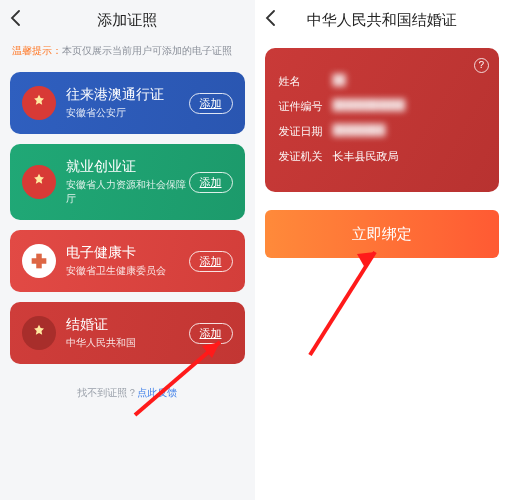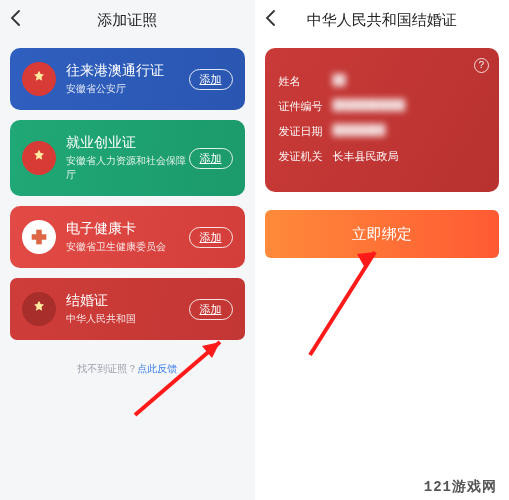--- a/index.html
+++ b/index.html
@@ -68,21 +68,21 @@
     border: 1px solid rgba(255,255,255,.85);
     border-radius: 12px;
     font-size: 11px;
     padding: 2px 10px;
     text-decoration: underline;
   }
 
   .c-blue  { background: linear-gradient(100deg,#2f5fbf,#2a56b1); }
   .c-green { background: linear-gradient(100deg,#20a876,#1c9a6b); }
   .c-red1  { background: linear-gradient(100deg,#e24a45,#d33e3a); }
-  .c-red2  { background: linear-gradient(100deg,#cf3d3a,#c23633); border-radius: 7px; }
+  .c-red2  { background: linear-gradient(100deg,#cf3d3a,#c23633); }
 
   .emblem-red { background:#d83a36; }
   .emblem-red svg { fill:#ffe9a0; }
   .emblem-white { background:#fff; border-radius:10px; }
 
   .footer-hint {
     text-align: center;
     font-size: 10px;
     color: #9aa0aa;
     margin-top: 4px;
@@ -146,20 +146,23 @@
 <div class="phone phone-left">
   <div class="topbar">
     <span class="back">
       <svg width="10" height="16" viewBox="0 0 10 16">
           <path d="M9 1L2 8l7 7" stroke="#333" stroke-width="1.8" fill="none" stroke-linecap="round"></path>
         </svg>
     </span>
     <span>添加证照</span>
   </div>
 
+  <div class="tip">
+    <span class="tip-label">温馨提示：</span><span class="tip-text">本页仅展示当前用户可添加的电子证照</span>
+  </div>
 
   <div class="cards">
     <div class="card c-blue">
       <div class="emblem emblem-red">
         <svg width="20" height="20" viewBox="0 0 24 24">
             <path d="M12 2l2 4 4 .5-3 3 .8 4.5L12 12l-3.8 2 1-4.5-3-3L10 6z"></path>
           </svg>
       </div>
       <div class="txt">
         <div class="title">往来港澳通行证</div>
@@ -255,14 +258,13 @@
     <span>立即绑定</span>
   </div>
 
   <div class="arrow" style="left:50px; top:240px;">
     <svg width="90" height="120">
         <path d="M5 115 L70 12" stroke="#ff1a1a" stroke-width="4" fill="none"></path>
         <path d="M70 12 l-18 2 l8 14 z" fill="#ff1a1a"></path>
       </svg>
   </div>
 
-  <div class="watermark">121游戏网</div>
 </div>
 
 </body></html>

